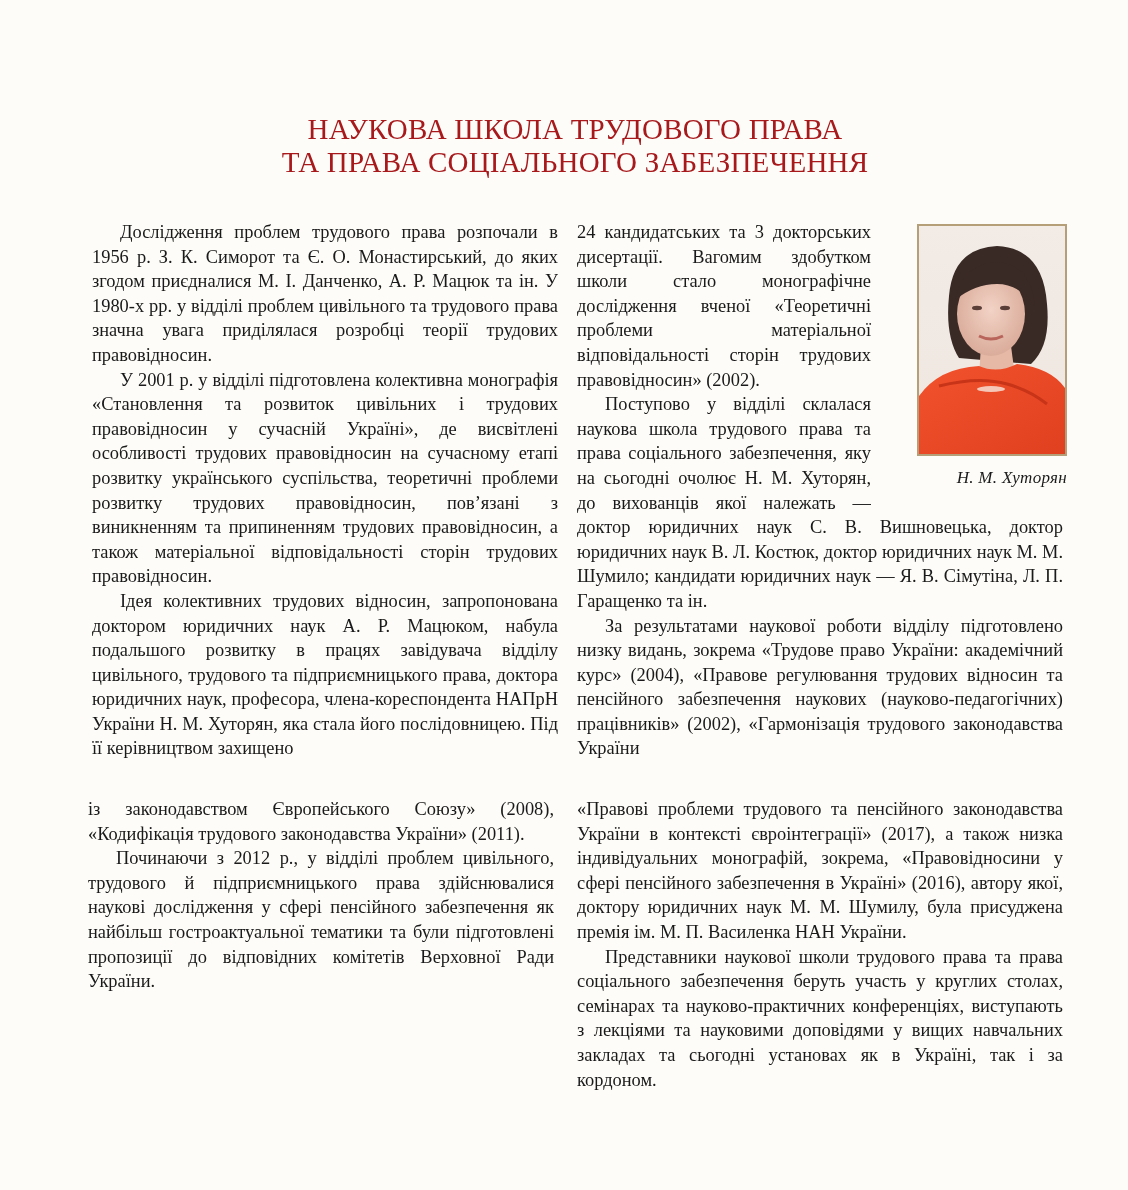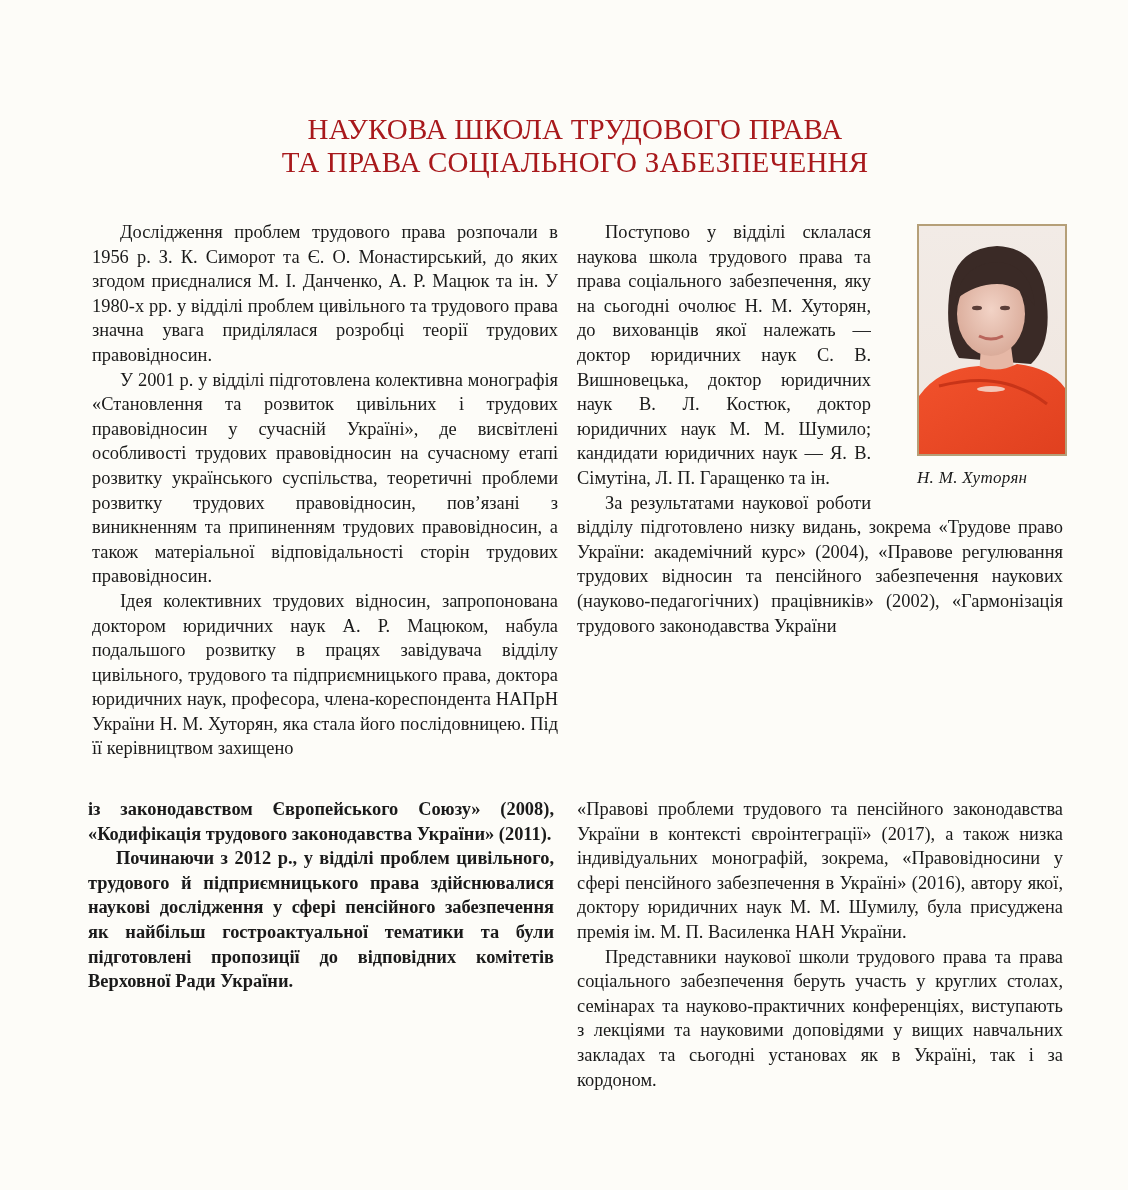--- a/index.html
+++ b/index.html
@@ -23,21 +23,21 @@
     position: absolute;
     font-size: 18.4px;
     line-height: 24.6px;
     text-align: justify;
     hyphens: manual;
   }
   .col p { margin: 0; text-indent: 28px; }
   .col p.noindent { text-indent: 0; }
   .left-top { left: 92px; top: 220px; width: 466px; }
   .right-top { left: 577px; top: 220px; width: 486px; }
-  .left-bottom { left: 88px; top: 797px; width: 466px; font-weight: bold; }
+  .left-bottom { left: 88px; top: 797px; width: 466px; }
   .right-bottom { left: 577px; top: 797px; width: 486px; }
   .photo-float {
     float: right;
     width: 178px;
     margin: 4px -0px 6px 14px;
     text-align: center;
   }
   .photo-frame {
     width: 146px; height: 228px;
     margin-left: 32px;
@@ -46,21 +46,21 @@
     position: relative;
     overflow: hidden;
   }
   .photo-frame svg { display: block; }
   .caption {
     font-style: italic;
     font-size: 17px;
     margin-top: 10px;
     margin-left: 32px;
     width: 150px;
-    text-align: left;
+    text-align: right;
     letter-spacing: 0.3px;
   }
 </style>
 </head>
 <body>
 
 <div class="title">
   <div>НАУКОВА ШКОЛА ТРУДОВОГО ПРАВА</div>
   <div>ТА ПРАВА СОЦІАЛЬНОГО ЗАБЕЗПЕЧЕННЯ</div>
 </div>
@@ -104,20 +104,21 @@
 
         <path d="M60 110 Q72 116 84 110" stroke="#b9655b" stroke-width="3" fill="none"></path>
 
         <path d="M0 228 L0 170 Q20 142 60 140 Q78 148 98 138 Q132 142 146 162 L146 228 Z" fill="url(#shirt)"></path>
         <path d="M20 160 Q60 150 88 158 Q110 164 128 178" stroke="#c83418" stroke-width="3" fill="none"></path>
         <ellipse cx="72" cy="163" rx="14" ry="3" fill="#f4c7b8"></ellipse>
       </svg>
     </div>
     <div class="caption">Н. М.  Хуторян</div>
   </div>
+  <p class="noindent">24 кандидатських та 3 докторських дисертації. Вагомим здобутком школи стало монографічне дослідження вченої «Теоретичні проблеми матеріальної відповідальності сторін трудових правовідносин» (2002).</p>
   <p>Поступово у відділі склалася наукова школа трудового права та права соціального забезпечення, яку на сьогодні очолює Н. М. Хуторян, до вихованців якої належать — доктор юридичних наук С. В. Вишновецька, доктор юридичних наук В. Л. Костюк, доктор юридичних наук М. М. Шумило; кандидати юридичних наук — Я. В. Сімутіна, Л. П. Гаращенко та ін.</p>
   <p>За результатами наукової роботи відділу підготовлено низку видань, зокрема «Трудове право України: академічний курс» (2004), «Правове регулювання трудових відносин та пенсійного забезпечення наукових (науково-педагогічних) працівників» (2002), «Гармонізація трудового законодавства України</p>
 </div>
 
 <div class="col left-bottom">
   <p class="noindent">із законодавством Європейського Союзу» (2008), «Кодифікація трудового законодавства України» (2011).</p>
   <p>Починаючи з 2012 р., у відділі проблем цивільного, трудового й підприємницького права здійснювалися наукові дослідження у сфері пенсійного забезпечення як найбільш гостроактуальної тематики та були підготовлені пропозиції до відповідних комітетів Верховної Ради України.</p>
 </div>
 
 <div class="col right-bottom">

